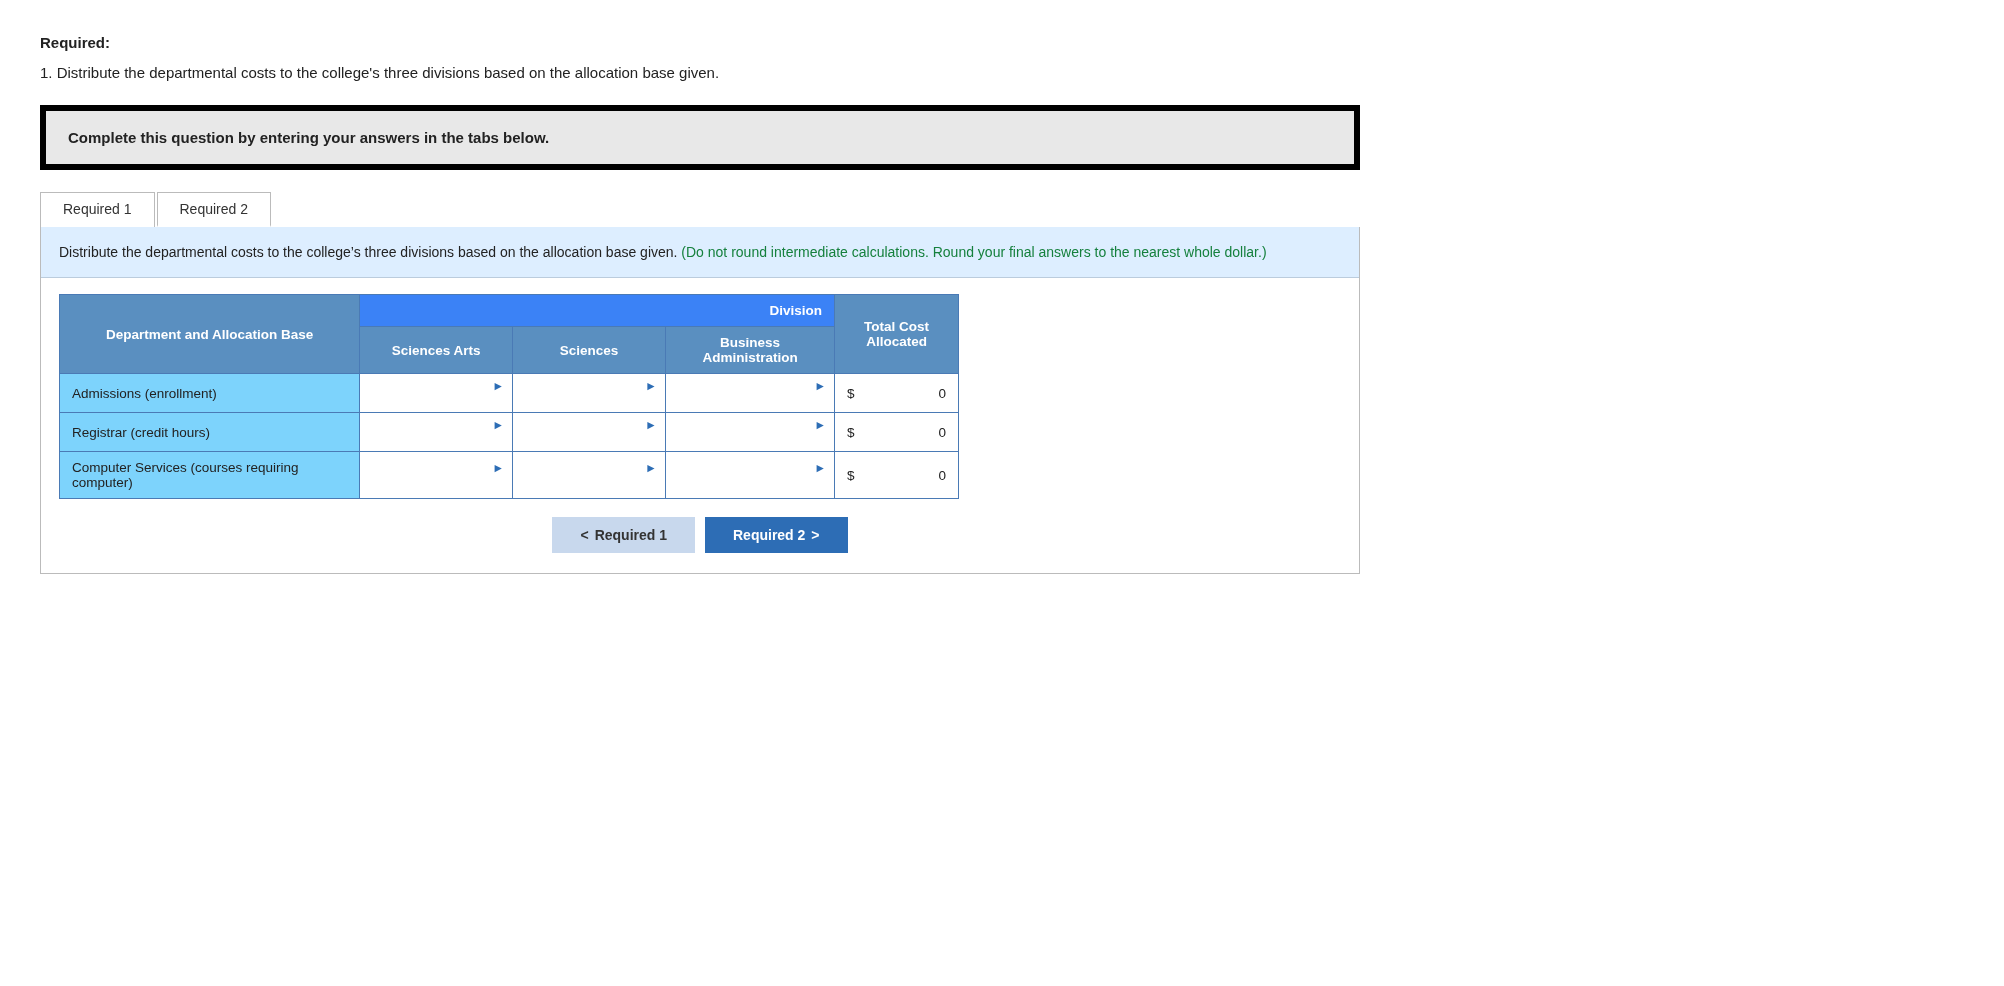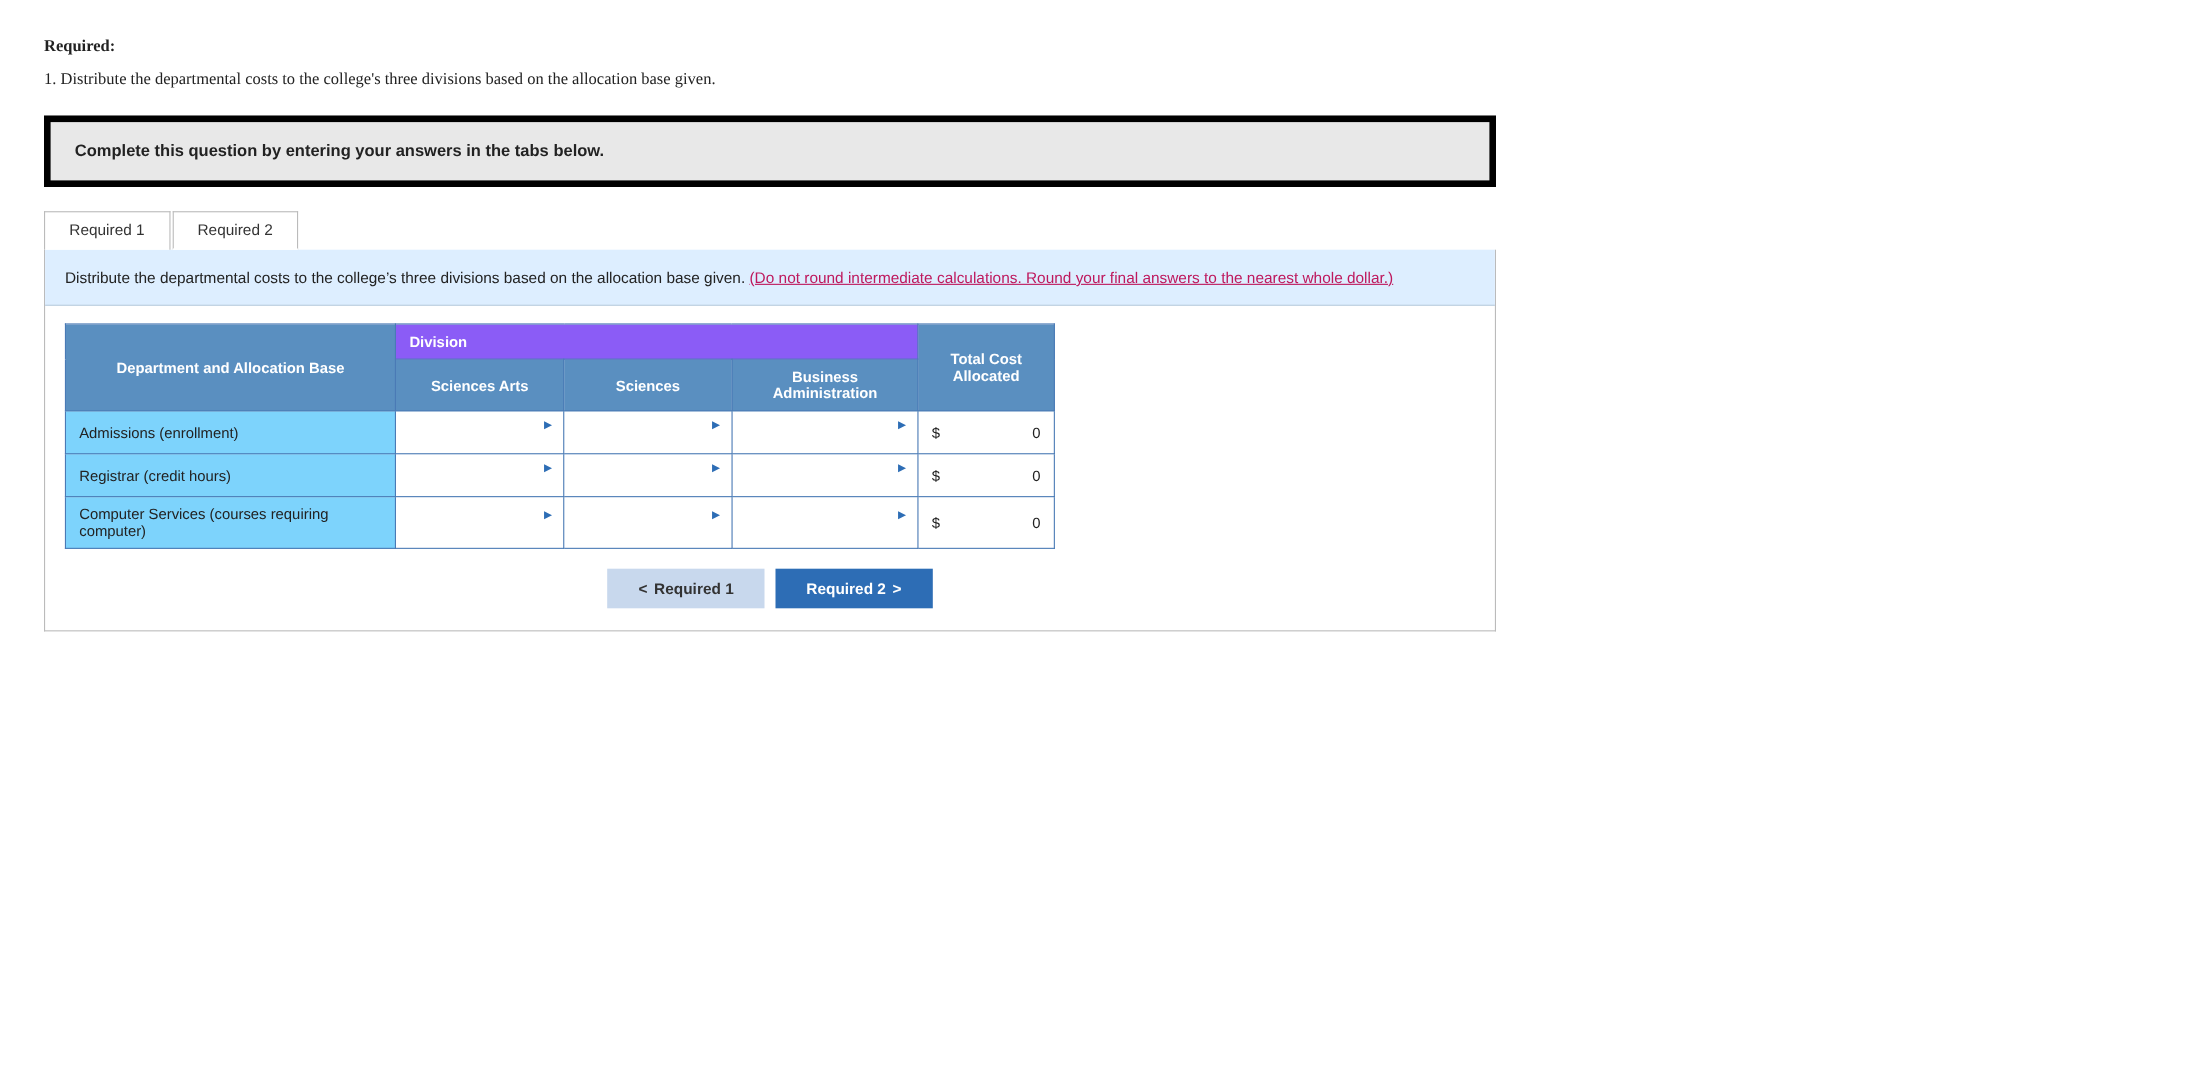--- a/index.html
+++ b/index.html
@@ -5,21 +5,21 @@
     * { box-sizing: border-box; margin: 0; padding: 0; }
     body {
       font-family: Arial, sans-serif;
       font-size: 15px;
       color: #222;
       background: #fff;
       padding: 30px 40px;
       max-width: 1400px;
     }
     .instructions { margin-bottom: 20px; line-height: 1.7; }
-    .instructions p { margin-bottom: 4px; font-family: Liberation Serif, serif; }
+    .instructions p { margin-bottom: 4px; }
     .instructions strong { font-weight: bold; }
 
     .complete-box {
       background: #e8e8e8;
       border: 6px solid #000000;
       padding: 18px 22px;
       margin-bottom: 22px;
       font-weight: bold;
       font-size: 15px;
     }
@@ -54,44 +54,43 @@
 
     .instruction-banner {
       background: #ddeeff;
       border-bottom: 1px solid #bcd;
       padding: 14px 18px;
       font-size: 14px;
       line-height: 1.6;
       color: #222;
     }
     .instruction-banner .red-text {
-      color: #be185d;
-      text-decoration: underline;
+      color: #15803d;
     }
 
     .table-wrapper {
       padding: 16px 18px 20px 18px;
     }
 
     table {
       border-collapse: collapse;
       width: 100%;
       max-width: 900px;
     }
 
     table th, table td {
       border: 1px solid #4a7ab5;
       padding: 8px 12px;
       font-size: 13.5px;
     }
 
     .header-row-division {
-      background: #8b5cf6;
+      background: #3b82f6;
       color: #fff;
-      text-align: left;
+      text-align: right;
       font-weight: bold;
     }
 
     .header-row-sub {
       background: #5a8fc0;
       color: #fff;
       font-weight: bold;
     }
 
     .dept-col {

